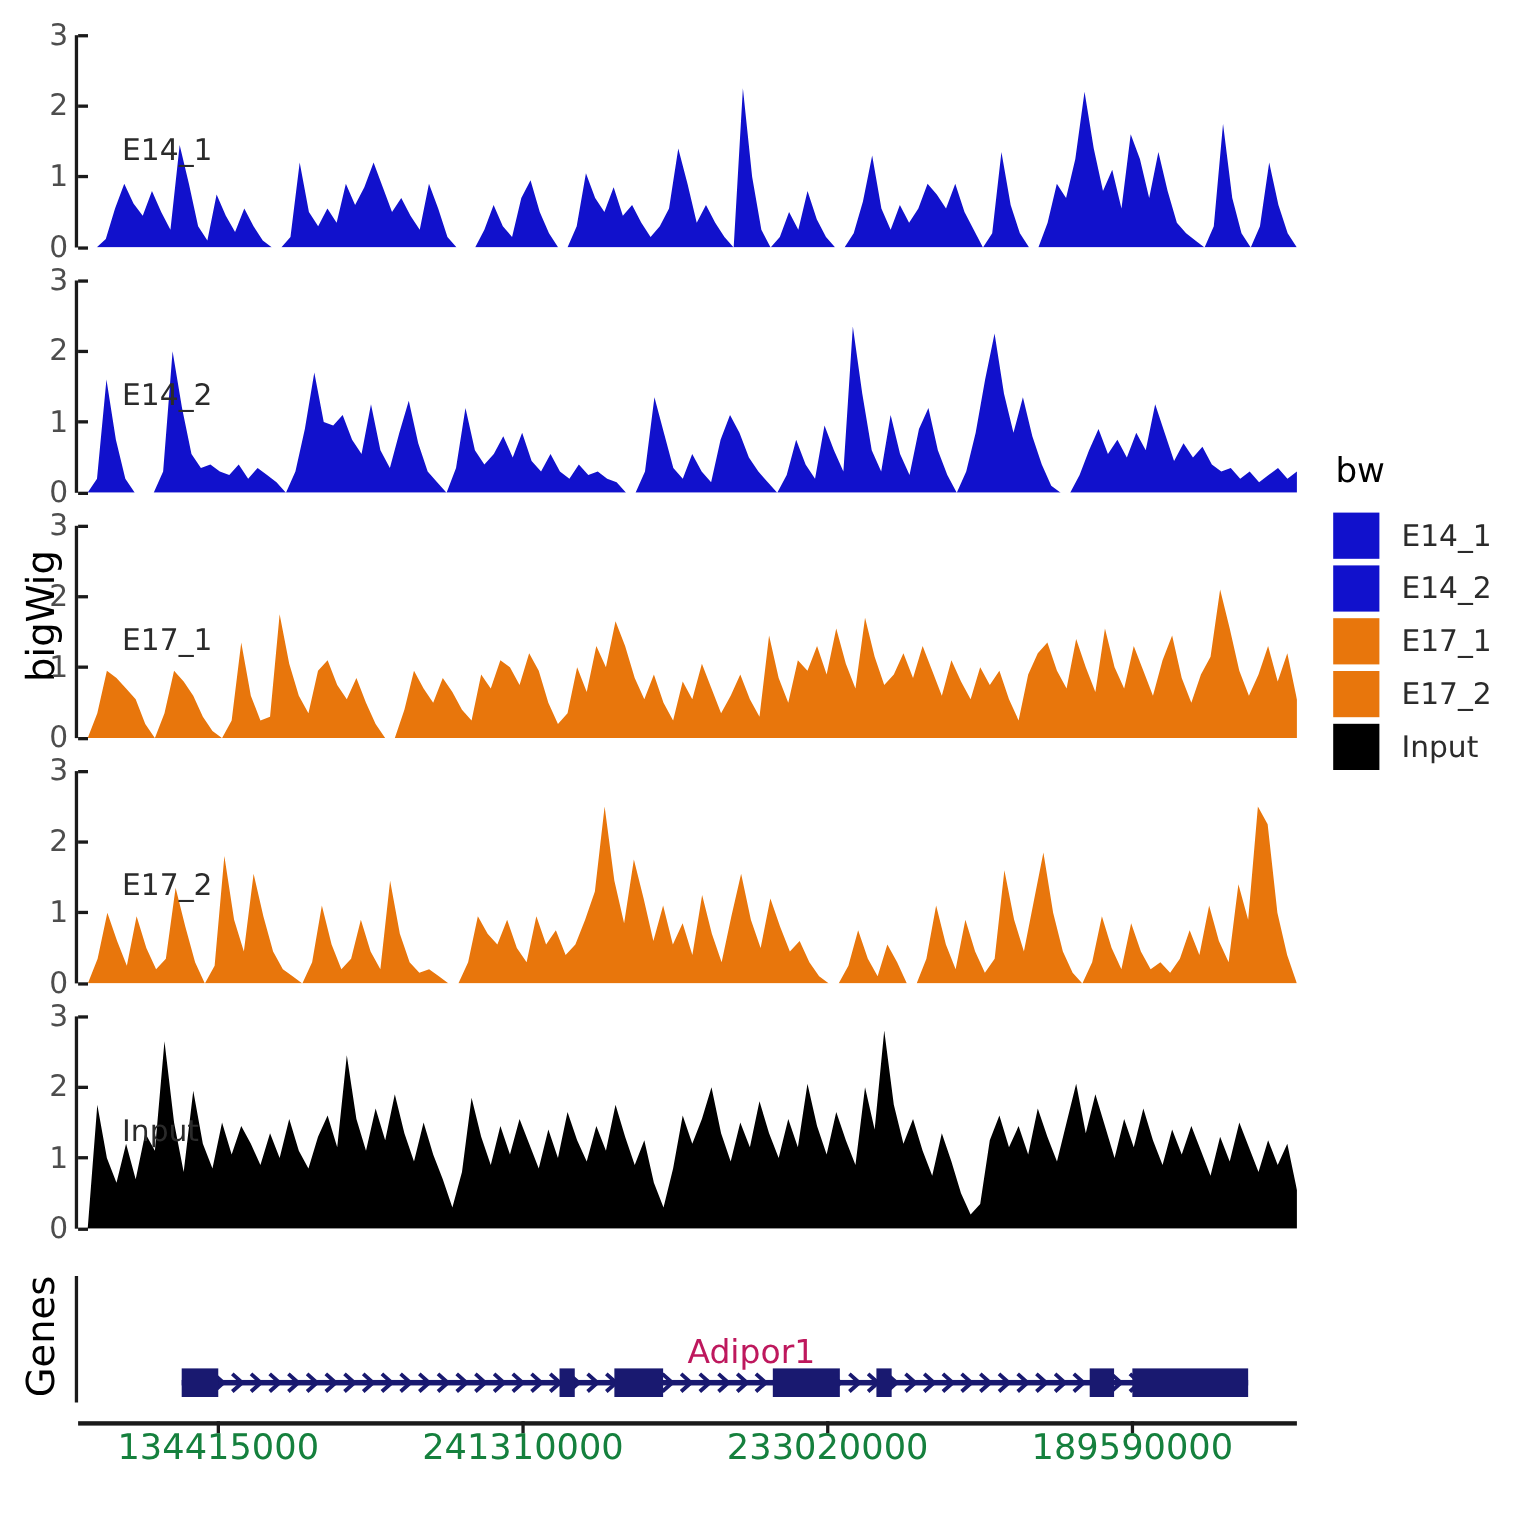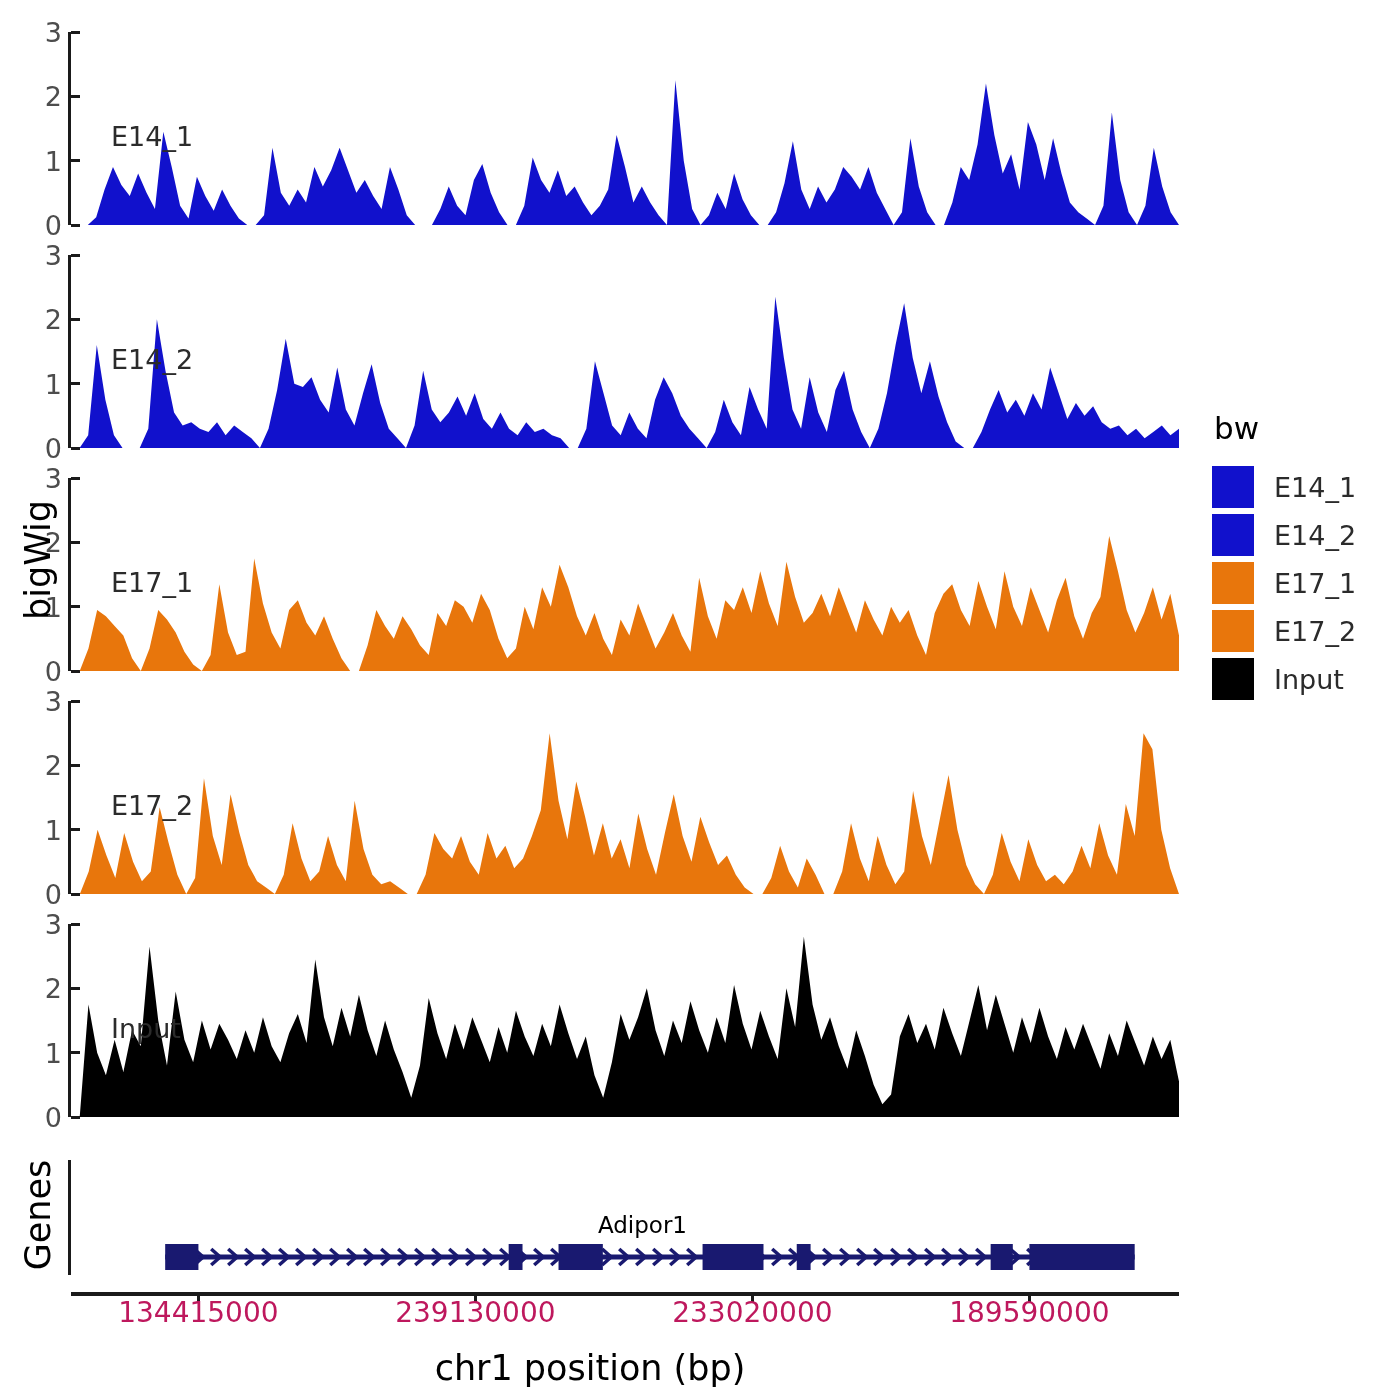--- a/index.html
+++ b/index.html
@@ -33,28 +33,28 @@
   .plotarea{position:absolute;left:3px;top:0;right:0;height:100%;overflow:hidden;}
   .plotarea svg{display:block;}
 
   .tracklabel{
     position:absolute;font-size:27px;color:#2b2b2b;white-space:nowrap;
   }
 
   .genes-panel{position:absolute;left:68px;top:1160px;width:1110px;height:125px;}
   .genes-axisline{position:absolute;left:0;top:0;width:3px;height:115px;background:#1a1a1a;}
   .gene-name{
-    position:absolute;font-size:23px;color:#000000;white-space:nowrap;
+    position:absolute;font-size:30px;color:#be185d;white-space:nowrap;margin-left:27px;
   }
 
   .xaxis{position:absolute;left:71px;top:1292px;width:1108px;height:4px;background:#1a1a1a;}
   .xtick{position:absolute;top:1292px;width:3px;height:11px;background:#1a1a1a;}
   .xticklab{
     position:absolute;top:1296px;transform:translateX(-50%);
-    font-size:28px;color:#be185d;white-space:nowrap;
+    font-size:32px;color:#15803d;white-space:nowrap;
   }
   .xtitle{
     position:absolute;top:1348px;left:0;width:1180px;text-align:center;
     font-size:35px;color:#000;
   }
 
   .legend{position:absolute;left:1212px;top:410px;width:180px;}
   .legend-title{font-size:31px;color:#000;margin:0 0 18px 2px;}
   .legend-row{display:flex;align-items:center;height:46px;margin-bottom:2px;}
   .legend-swatch{width:42px;height:42px;flex:0 0 42px;}
@@ -230,27 +230,26 @@
         <rect x="922.64" y="84" width="22.159999999999968" height="26" fill="#191970"></rect>
         <rect x="961.4200000000001" y="84" width="105.25999999999999" height="26" fill="#191970"></rect>
       </svg>
   </div>
 
   <div class="xaxis"></div>
   <div id="xticks">
       <div class="xtick" style="left: 196.92px;"></div>
       <div class="xticklab" style="left: 198.42px;">134415000</div>
       <div class="xtick" style="left: 473.92px;"></div>
-      <div class="xticklab" style="left: 475.42px;">239130000</div>
+      <div class="xticklab" style="left: 475.42px;">241310000</div>
       <div class="xtick" style="left: 750.92px;"></div>
       <div class="xticklab" style="left: 752.42px;">233020000</div>
       <div class="xtick" style="left: 1027.92px;"></div>
       <div class="xticklab" style="left: 1029.42px;">189590000</div>
     </div>
-  <div class="xtitle">chr1 position (bp)</div>
 
   <div class="legend">
     <div class="legend-title">bw</div>
     <div id="legend-rows">
         <div class="legend-row">
           <div class="legend-swatch" style="background: rgb(17, 17, 204);"></div>
           <div class="legend-label">E14_1</div>
         </div>
         <div class="legend-row">
           <div class="legend-swatch" style="background: rgb(17, 17, 204);"></div>

